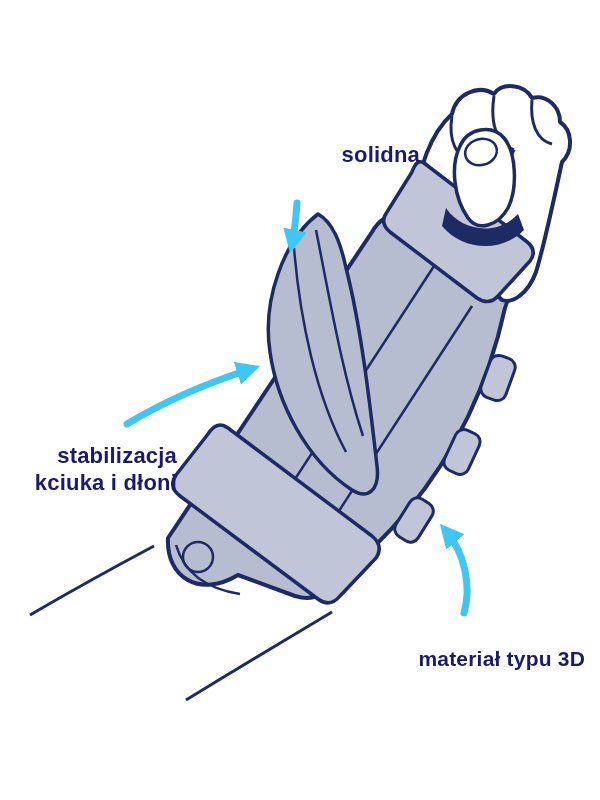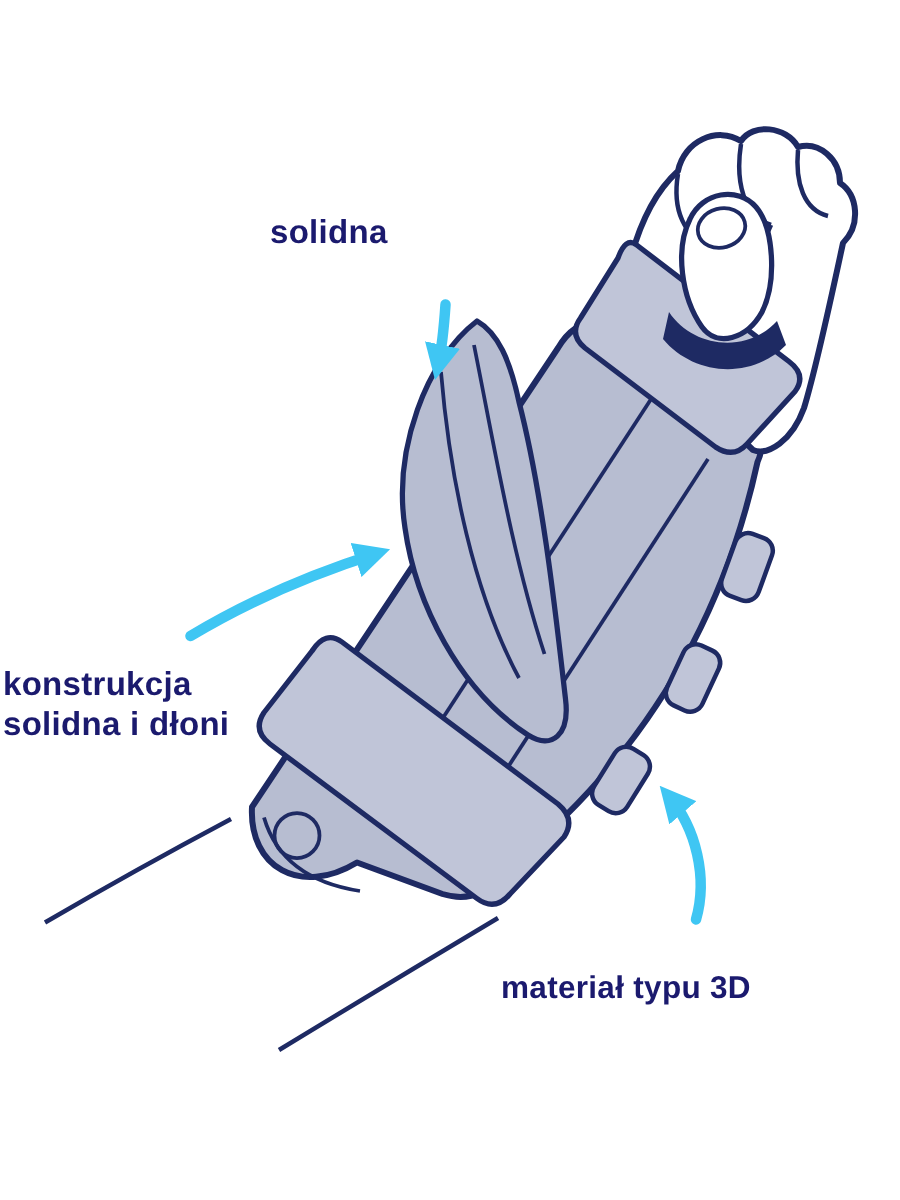--- a/index.html
+++ b/index.html
@@ -7,21 +7,21 @@
     --arrow:#3fc6f3; --text:#1b1a6e; --background:#ffffff;
   }
   html,body{margin:0;padding:0;}
   body{font-family:"Liberation Sans", sans-serif;background:#e9e9e9;}
   .stage{
     position:relative;width:600px;height:800px;margin:0 auto;
     background:var(--background,#fff);overflow:hidden;
   }
   .stage svg{position:absolute;left:0;top:0;width:100%;height:100%;}
   .label{
-    position:absolute;text-align:left;font-weight:bold;
+    position:absolute;text-align:right;font-weight:bold;
     color:var(--text,#1b1a6e);font-size:22px;line-height:27px;letter-spacing:.2px;
   }
   .label.small{font-size:21px;}
   
   .ol{stroke:var(--outline,#1e2a63);fill:none;}
   .fill-brace{fill:var(--brace,#b7bdd1);stroke:var(--outline,#1e2a63);}
   .fill-strap{fill:var(--strap,#c0c5d8);stroke:var(--outline,#1e2a63);}
   .fill-hand{fill:var(--hand,#ffffff);stroke:var(--outline,#1e2a63);}
   .fill-dark{fill:var(--outline,#1e2a63);stroke:none;}
   .arrow{stroke:var(--arrow,#3fc6f3);fill:none;stroke-width:7;stroke-linecap:round;}
@@ -138,21 +138,21 @@
       <path class="arrow" marker-end="url(#ah)" d="M 127 424 C 167 400 210 382 251 369"></path>
       <path class="arrow" marker-end="url(#ah)" d="M 464 613 C 472 585 464 552 446 531"></path>
     </g>
   </svg>
 
   <div class="label" style="left:180px;top:141px;width:240px;">
     <div>solidna</div>
   </div>
 
   <div class="label" style="left:2px;top:442px;width:175px;">
-    <div>konstrukcja</div>
-    <div>solidna i dłoni</div>
+    <div>stabilizacja</div>
+    <div>kciuka i dłoni</div>
   </div>
 
-  <div class="label small" style="left:334px;top:645px;width:225px;">
+  <div class="label small" style="left:360px;top:645px;width:225px;">
     <div>materiał typu 3D</div>
   </div>
 
 </div>
 
 </body></html>

